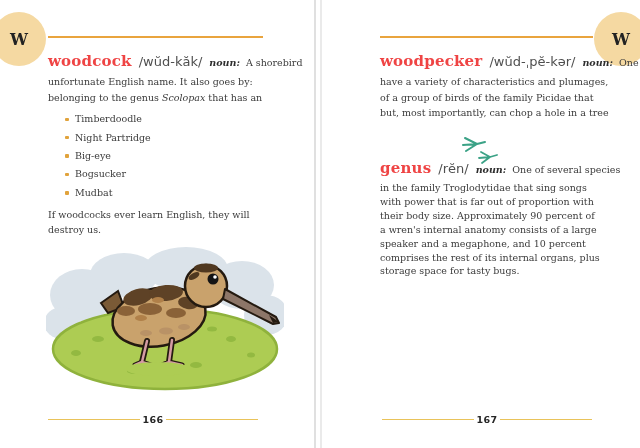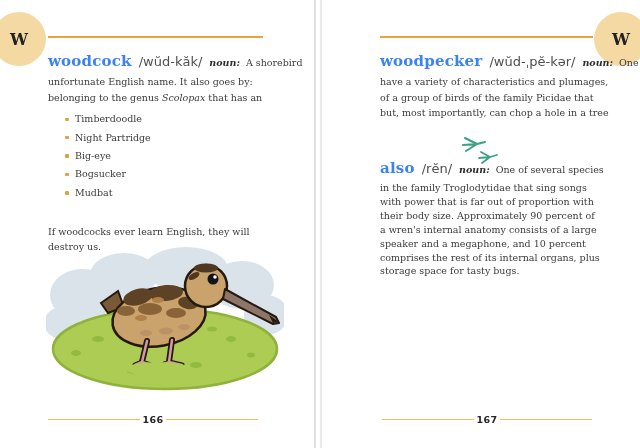--- a/index.html
+++ b/index.html
@@ -27,33 +27,33 @@
   .badge.bleft{left:-8px;}
   .badge.bright{right:-8px;}
 
   .rule-top{position:absolute;top:36px;height:1.8px;background:#e9a43e;}
   .page.left .rule-top{left:48px;width:215px;}
   .page.right .rule-top{left:60px;width:213px;}
 
   .entry{position:absolute;font-size:9.5px;line-height:15.6px;color:#3b3b3b;}
   .entry .line{white-space:nowrap;}
   .headline{line-height:22px;white-space:nowrap;}
-  .headword{font-weight:bold;font-size:15px;color:#3b82f6;letter-spacing:.2px;margin-right:4px;}
+  .headword{font-weight:bold;font-size:15px;color:#ef4444;letter-spacing:.2px;margin-right:4px;}
   .pron{font-family:"DejaVu Sans",sans-serif;font-size:13px;color:#4f4f4f;margin-right:4px;}
   .pos{font-weight:bold;font-style:italic;font-size:9.5px;color:#2d2d2d;margin-right:3px;}
   .ital{font-style:italic;}
 
   .entry-left{left:48px;top:50px;width:230px;}
   .alias-list{list-style:none;margin:5px 0 0 0;padding:0 0 0 27px;}
   .alias-list li{position:relative;line-height:18.4px;white-space:nowrap;}
   .alias-list li .dot{
     position:absolute;left:-10px;top:7.4px;width:3.5px;height:3.5px;
     background:#e1a33c;border-radius:1px;display:block;
   }
-  .closing{margin-top:22px;line-height:15.2px;}
+  .closing{margin-top:5px;line-height:15.2px;}
 
   .entry-wp{left:60px;top:50px;width:228px;}
   .entry-wren{left:60px;top:157px;width:228px;line-height:13.9px;}
 
   .illustration{position:absolute;left:46px;top:243px;}
   .footprints{position:absolute;left:140px;top:135px;}
 
   .footer{position:absolute;top:414px;display:flex;align-items:center;gap:2px;}
   .page.left .footer{left:48px;width:210px;}
   .page.right .footer{left:62px;width:210px;}
@@ -189,21 +189,21 @@
 
   <svg class="footprints" width="40" height="30" viewBox="0 0 40 30">
     <g stroke="#3ba286" fill="none" stroke-linecap="round">
       <path stroke-width="2" d="M17,9 L5,3 M17,9 L3,10 M17,9 L6,16 M17,9 L25,7"></path>
       <path stroke-width="1.8" d="M30,22 L21,17 M30,22 L19,23 M30,22 L22,28 M30,22 L37,20"></path>
     </g>
   </svg>
 
   <div class="entry entry-wren">
     <div class="headline">
-      <span class="headword">also</span>
+      <span class="headword">genus</span>
       <span class="pron">/rĕn/</span>
       <span class="pos">noun:</span>
       <span>One of several species</span>
     </div>
     <div class="line">in the family Troglodytidae that sing songs</div>
     <div class="line">with power that is far out of proportion with</div>
     <div class="line">their body size. Approximately 90 percent of</div>
     <div class="line">a wren's internal anatomy consists of a large</div>
     <div class="line">speaker and a megaphone, and 10 percent</div>
     <div class="line">comprises the rest of its internal organs, plus</div>

